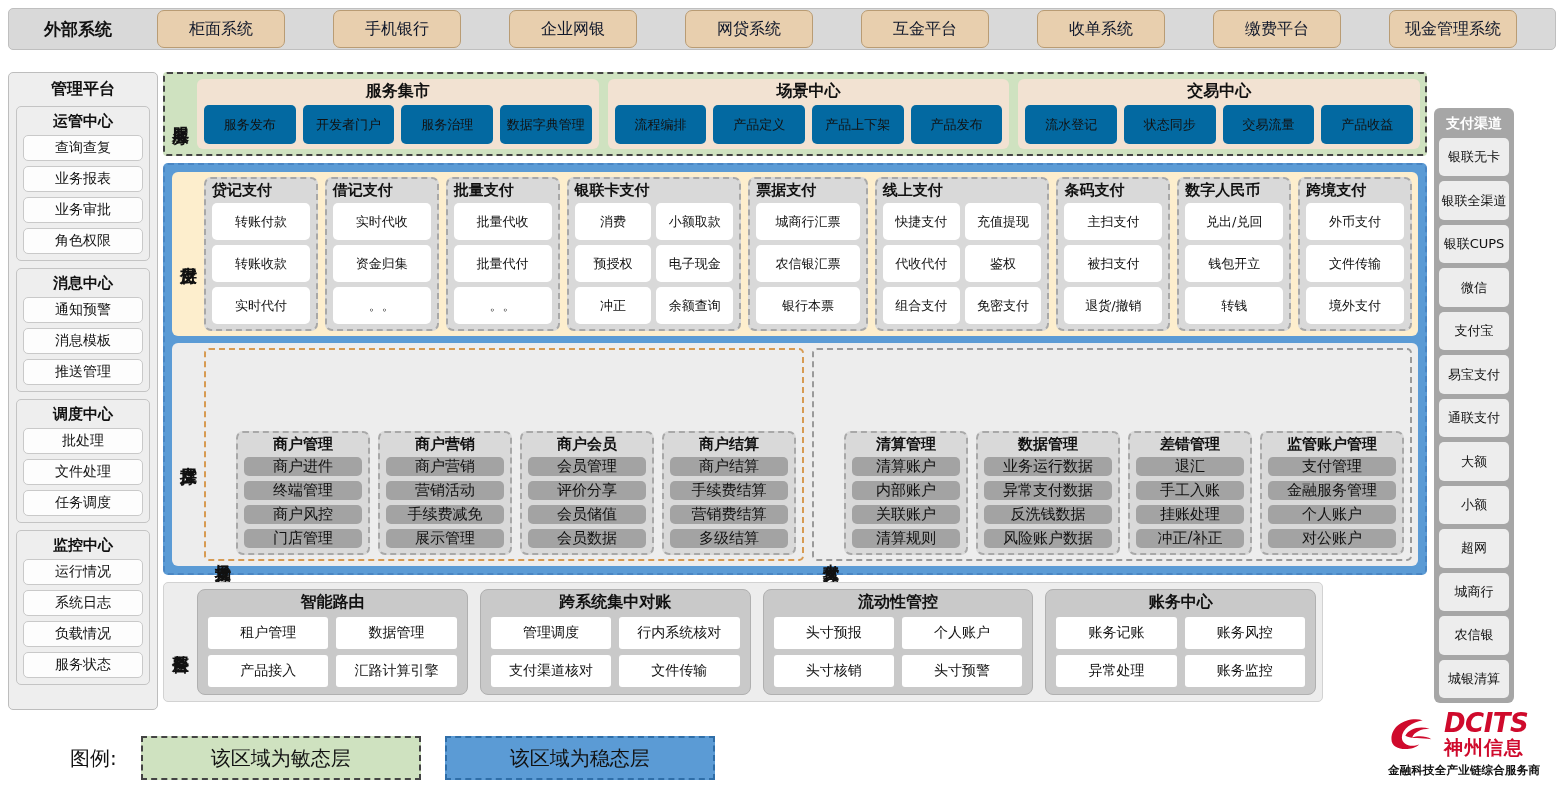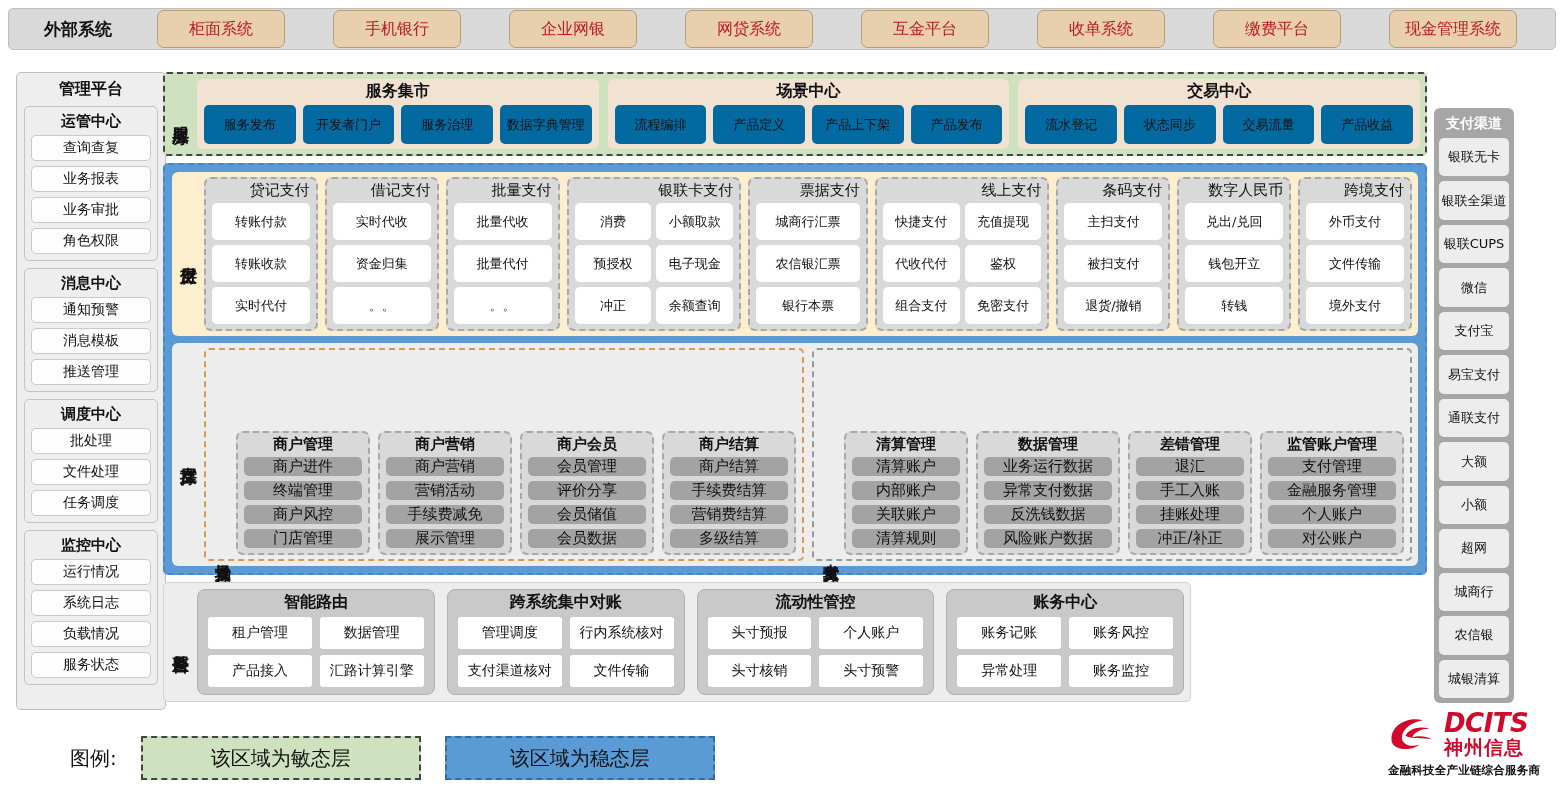--- a/index.html
+++ b/index.html
@@ -15,26 +15,26 @@
   .ext-bar {
     position: absolute; left: 8px; top: 8px; width: 1548px; height: 42px;
     background: #d9d9d9; border: 1px solid #bfbfbf; border-radius: 5px;
     display: flex; align-items: center; padding: 0 14px;
   }
   .ext-title { font-size: 17px; font-weight: bold; color: #111; width: 110px; text-align: center; flex: none; }
   .ext-items { display: flex; flex: 1; justify-content: space-around; align-items: center; }
   .ext-chip {
     background: #e8cfae; border: 1px solid #b99c74; border-radius: 7px;
     min-width: 128px; height: 38px; display: flex; align-items: center; justify-content: center;
-    font-size: 16px; color: #b91c1c; padding: 0 10px;
+    font-size: 16px; color: #0f172a; padding: 0 10px;
   }
 
   
   .mgmt {
-    position: absolute; left: 16px; top: 72px; width: 150px; height: 638px;
+    position: absolute; left: 8px; top: 72px; width: 150px; height: 638px;
     background: #eeeeee; border: 1px solid #bdbdbd; border-radius: 5px;
     padding: 6px 7px; display: flex; flex-direction: column;
   }
   .mgmt-title { font-size: 16px; font-weight: bold; text-align: center; color: #111; margin-bottom: 6px; }
   .mgmt-group {
     background: #eeeeee; border: 1px solid #c4c4c4; border-radius: 5px;
     padding: 4px 6px 6px 6px; margin-bottom: 7px;
   }
   .mgmt-group-title { font-size: 15px; font-weight: bold; text-align: center; color: #111; margin: 1px 0 4px 0; }
   .mgmt-item {
@@ -93,21 +93,21 @@
   
   .pay-layer {
     background: #fdeecd; border-radius: 6px; height: 164px;
     display: flex; padding: 5px 6px;
   }
   .pay-cols { display: flex; flex: 1; gap: 7px; margin-left: 3px; }
   .pay-col {
     background: #d9d9d9; border: 2px dashed #a8a8a8; border-radius: 7px;
     display: flex; flex-direction: column; padding: 2px 6px 5px 6px;
   }
-  .pay-col-title { font-size: 15px; font-weight: normal; text-align: right; color: #111; margin-bottom: 3px; white-space: nowrap; }
+  .pay-col-title { font-size: 15px; font-weight: bold; text-align: left; color: #111; margin-bottom: 3px; white-space: nowrap; }
   .pay-rows { display: flex; flex-direction: column; flex: 1; gap: 5px; }
   .pay-row { display: flex; gap: 5px; flex: 1; }
   .pay-chip {
     background: #ffffff; border-radius: 5px; flex: 1;
     display: flex; align-items: center; justify-content: center;
     font-size: 13px; color: #111; white-space: nowrap; padding: 0 3px;
   }
   .c1 { flex: 1.06; } .c2 { flex: 1.06; } .c3 { flex: 1.06; }
   .c4 { flex: 1.72; } .c5 { flex: 1.12; } .c6 { flex: 1.72; }
   .c7 { flex: 1.06; } .c8 { flex: 1.06; } .c9 { flex: 1.06; }
@@ -132,21 +132,21 @@
   .sup-items { display: flex; flex-direction: column; flex: 1; gap: 5px; }
   .sup-chip {
     background: #a3a3a3; border-radius: 5px; flex: 1;
     display: flex; align-items: center; justify-content: center;
     font-size: 15px; color: #111; white-space: nowrap; padding: 0 19px;
   }
   .vlabel-sm { font-size: 16px; }
 
   
   .intg {
-    position: absolute; left: 163px; top: 582px; width: 1028px; height: 120px;
+    position: absolute; left: 163px; top: 582px; width: 1160px; height: 120px;
     background: #ededed; border: 1px solid #d2d2d2; border-radius: 5px;
     display: flex; padding: 6px;
   }
   .intg-cols { display: flex; flex: 1; gap: 12px; margin-left: 4px; }
   .intg-col {
     background: #c9c9c9; border: 1px solid #b0b0b0; border-radius: 8px;
     flex: 1; display: flex; flex-direction: column; padding: 2px 10px 7px 10px;
   }
   .intg-col-title { font-size: 16px; font-weight: bold; text-align: center; color: #111; margin-bottom: 4px; }
   .intg-rows { display: flex; flex-direction: column; flex: 1; gap: 6px; }

